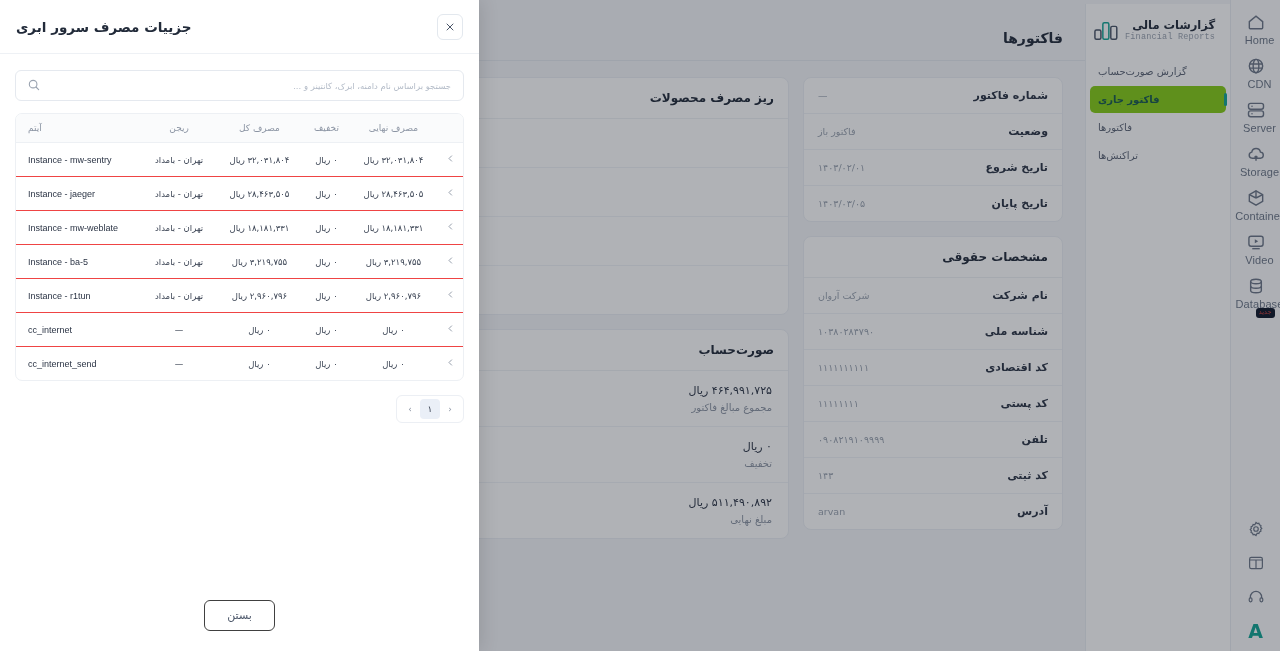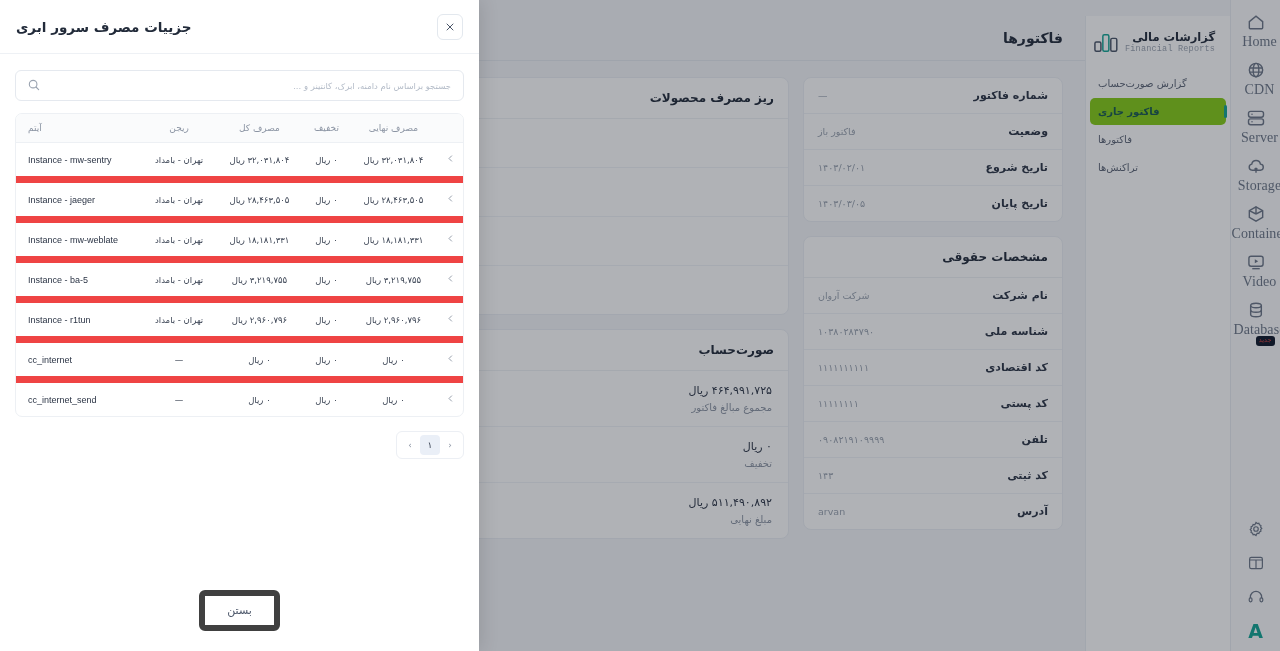--- a/index.html
+++ b/index.html
@@ -31,38 +31,38 @@
     display: flex; flex-direction: column; align-items: center;
     padding-top: 6px;
   }
   .rail-item {
     width: 50px; padding: 6px 0 4px;
     display: flex; flex-direction: column; align-items: center; gap: 2px;
     position: relative;
   }
   .rail-item .ic { width: 20px; height: 20px; display: block; color: #6c7687; }
   .rail-item .lbl {
-    font-size: 14px; color: #6c7687; letter-spacing: .1px;
-    font-family: Liberation Serif, serif;
+    font-size: 11px; color: #6c7687; letter-spacing: .1px;
+    font-family: Liberation Sans, sans-serif;
     margin-left: 8px;
   }
   .rail-badge {
     position: absolute; bottom: -4px; right: 6px;
     background: #0f172a; color: #d9443f;
     font-size: 6.5px; padding: 1px 3px; border-radius: 3px;
     line-height: 1.2;
   }
   .rail-spacer { flex: 1; }
   .rail-bottom { display: flex; flex-direction: column; align-items: center; gap: 16px; padding-bottom: 10px; }
   .rail-bottom .ic { width: 18px; height: 18px; color: #6c7687; }
   .brand-a { color: #12a594; font-size: 19px; font-weight: bold; line-height: 1; }
 
   
   .side {
-    position: absolute; top: 16px; right: 50px; bottom: 0;
+    position: absolute; top: 4px; right: 50px; bottom: 0;
     width: 145px; background: #ffffff;
     border-left: 1px solid #eaeef3;
     padding-top: 10px;
   }
   .side-head {
     display: flex; align-items: center; justify-content: flex-end;
     gap: 7px; padding: 4px 10px 10px 8px;
   }
   .side-head .txt { text-align: right; }
   .side-title { font-size: 11.5px; font-weight: bold; color: #222b3a; line-height: 1.25; }
@@ -151,21 +151,21 @@
   .tbl-wrap { border: 1px solid #edf0f4; border-radius: 7px; overflow: hidden; }
   table { width: 100%; border-collapse: collapse; }
   thead th {
     background: #fafbfc; font-size: 9px; font-weight: normal; color: #8b94a3;
     padding: 9px 8px; text-align: center; border-bottom: 1px solid #edf0f4;
   }
   thead th.first { text-align: left; padding-left: 12px; }
   thead th.chev-col { width: 26px; }
   tbody td {
     font-size: 8.5px; color: #3a4353; padding: 11px 8px;
-    text-align: center; border-bottom: 7px solid #ef4444;
+    text-align: center; border-bottom: 1px solid #ef4444;
     white-space: nowrap;
   }
   tbody tr:last-child td { border-bottom: 0; }
   td.item { text-align: left; padding-left: 12px; direction: ltr; font-size: 9px; color: #2b3445;
             font-family: "Liberation Sans", sans-serif; }
   td.chev { width: 26px; color: #8b94a3; }
   .chev-ic { width: 9px; height: 9px; display: inline-block; }
 
   .pager { display: flex; gap: 0; margin-top: 14px; }
   .pager-box {
@@ -176,21 +176,21 @@
     min-width: 20px; height: 20px; border-radius: 4px;
     display: flex; align-items: center; justify-content: center;
     font-size: 9px; color: #8b94a3; cursor: pointer; padding: 0 5px;
   }
   .pg.cur { background: #eaeff7; color: #3a4353; }
 
   .drawer-foot {
     flex: none; padding: 0 16px 20px; display: flex; justify-content: center;
   }
   .btn-close-modal {
-    border: 6px solid #404040; background: #fff; border-radius: 6px;
+    border: 1px solid #404040; background: #fff; border-radius: 6px;
     padding: 8px 22px; font-size: 11px; color: #4a5568; cursor: pointer;
     font-family: inherit;
   }
   svg { display: block; }
 </style>
 </head>
 <body>
 
 <div id="app">
 

